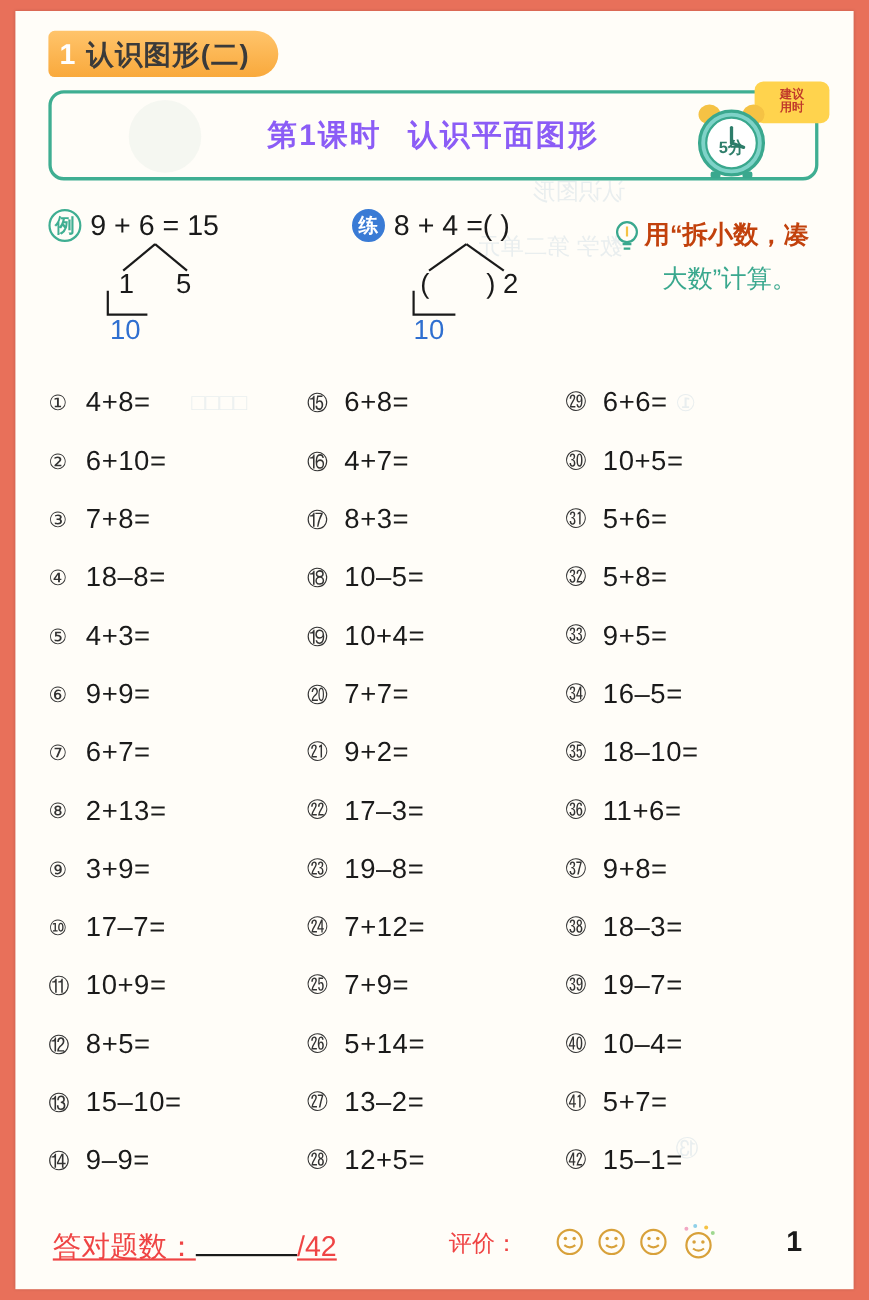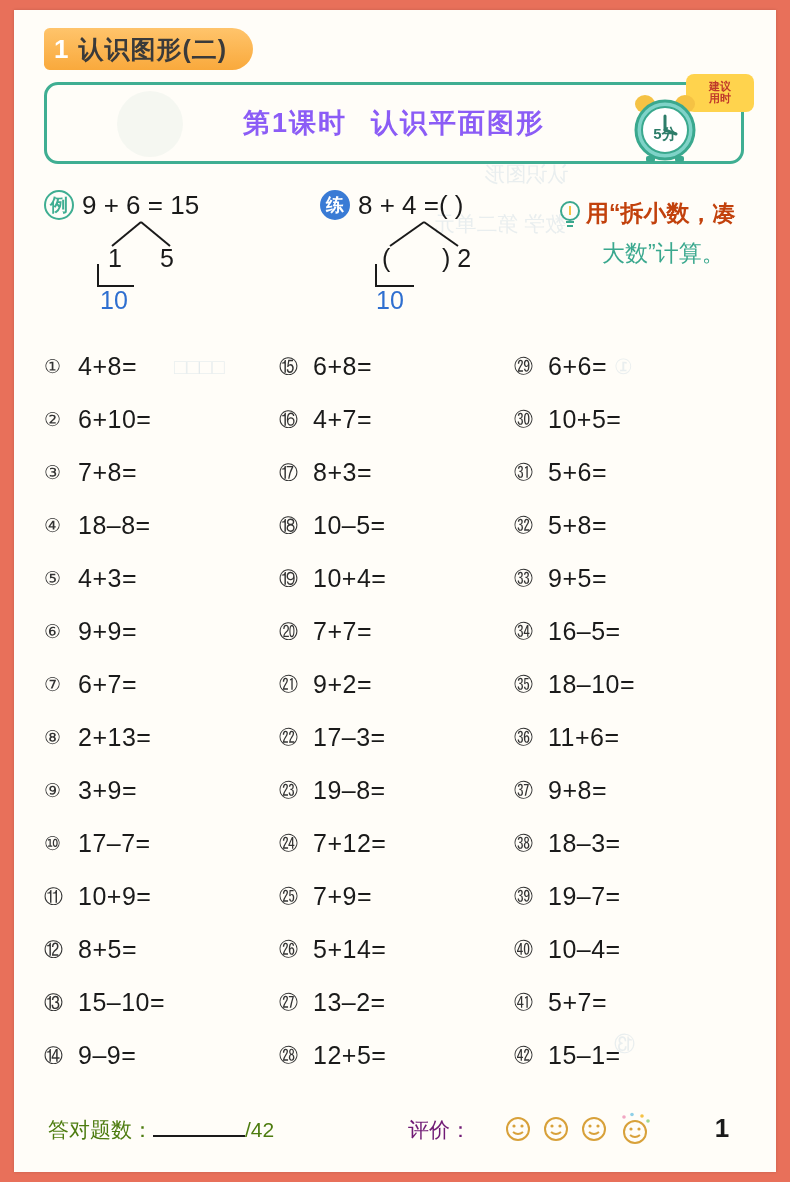--- a/index.html
+++ b/index.html
@@ -270,34 +270,35 @@
     position: absolute;
     left: 34px;
     bottom: 22px;
     width: 700px;
     height: 42px;
   }
   .score-label {
     position: absolute;
     left: 0;
     top: 8px;
-    font-size: 21px;
-    color: #4d7c0f;
+    font-size: 26px;
+    color: #ef4444;
+    text-decoration: underline;
   }
   .score-blank {
     display: inline-block;
     width: 92px;
     border-bottom: 2px solid #1a1a1a;
   }
   .eval-label {
     position: absolute;
     left: 360px;
     top: 8px;
     font-size: 21px;
-    color: #701a75;
+    color: #ef4444;
   }
   .faces {
     position: absolute;
     left: 456px;
     top: 4px;
     display: flex;
     gap: 10px;
     align-items: center;
   }
   .page-no {

